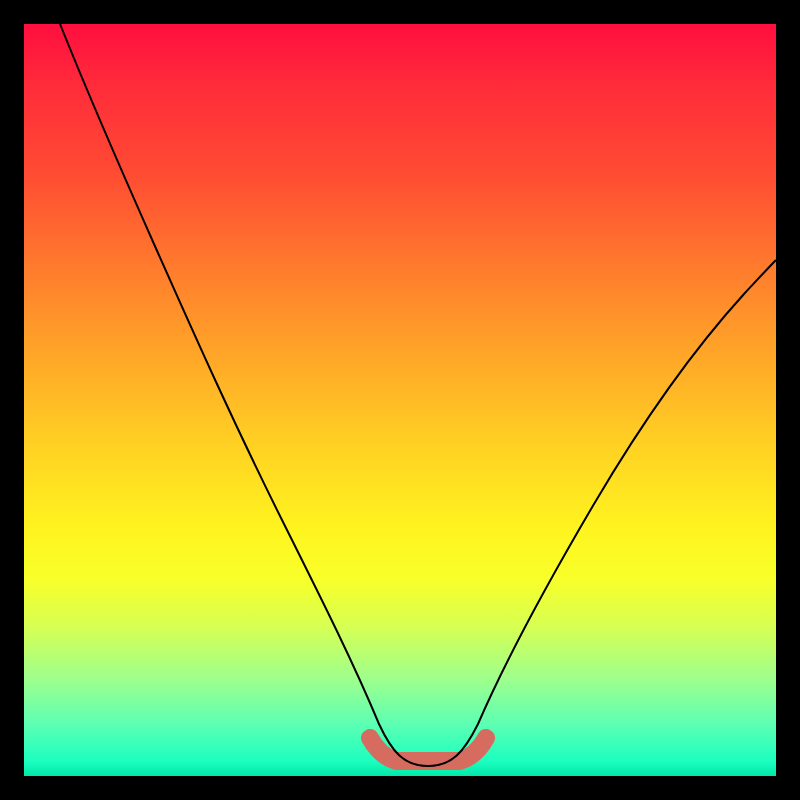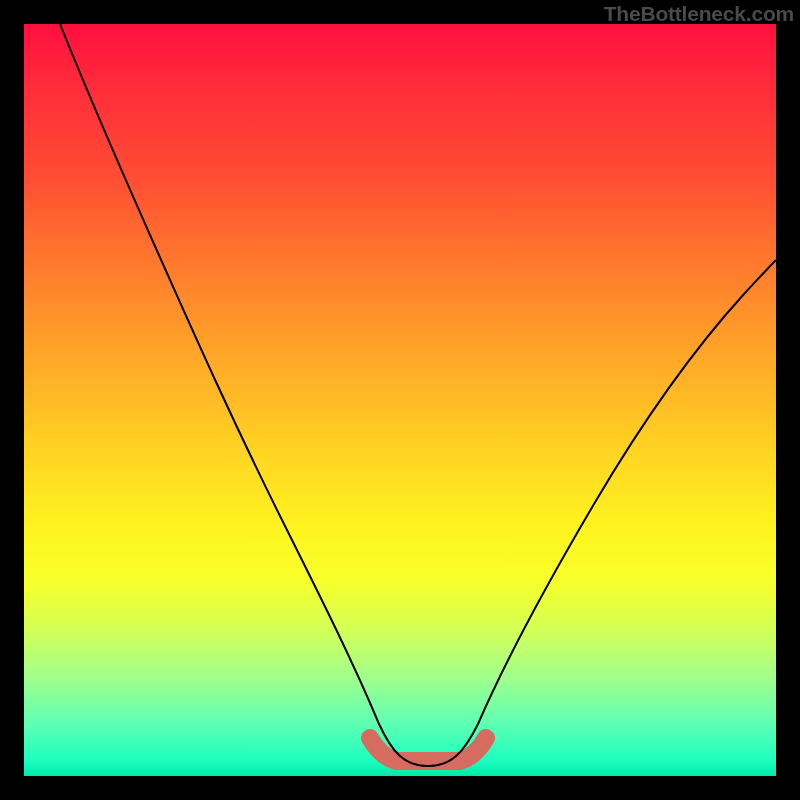--- a/index.html
+++ b/index.html
@@ -90,15 +90,14 @@
                C 300 580, 330 640, 355 700
                C 368 728, 380 742, 404 742
                C 428 742, 440 728, 454 700
                C 480 640, 520 565, 570 480
                C 620 395, 670 325, 720 270
                C 735 254, 745 243, 752 236"></path>
     </svg>
 
   </div>
 
-  <div class="watermark">TheBottleneck.com</div>
 
 </div>
 
 </body></html>

